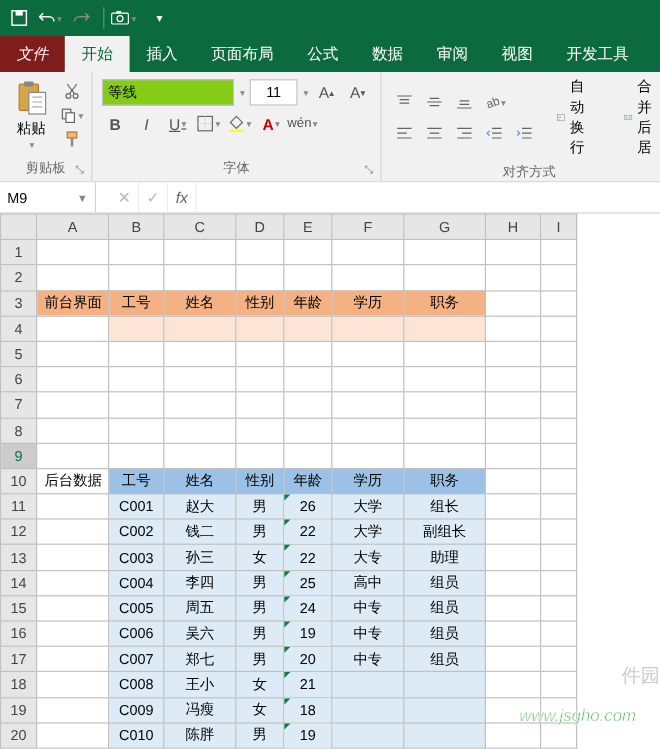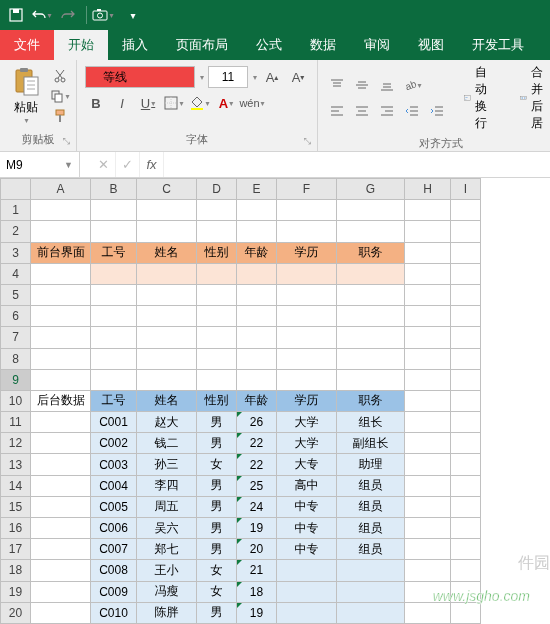--- a/index.html
+++ b/index.html
@@ -6,38 +6,38 @@
     body { font-family: "Microsoft YaHei", Arial, sans-serif; font-size: 12px; background: #fff; width: 550px; height: 624px; overflow: hidden; position: relative; }
     
     
     .title-bar { background: #0c6b3e; height: 30px; display: flex; align-items: center; padding: 0 4px; }
     .qat-btn { width: 24px; height: 24px; display: flex; align-items: center; justify-content: center; color: #fff; cursor: pointer; margin-right: 2px; }
     .qat-sep { width: 1px; height: 18px; background: rgba(255,255,255,0.3); margin: 0 4px; }
     
     
     .ribbon-tabs { background: #0c6b3e; height: 30px; display: flex; align-items: flex-end; }
     .ribbon-tab { padding: 6px 14px; color: #fff; cursor: pointer; font-size: 13px; }
-    .ribbon-tab.file { background: #ef4444; }
+    .ribbon-tab.file { background: #7f1d1d; font-style: italic; }
     .ribbon-tab.active { background: #f1f1f1; color: #0c6b3e; }
     
     
     .ribbon { background: #f1f1f1; height: 92px; display: flex; border-bottom: 1px solid #d4d4d4; }
     .ribbon-group { display: flex; flex-direction: column; padding: 2px 6px; border-right: 1px solid #d4d4d4; justify-content: space-between; }
     .ribbon-group-content { display: flex; flex: 1; align-items: center; gap: 4px; }
     .ribbon-group-label { text-align: center; font-size: 11px; color: #666; padding: 2px 0; position: relative; }
     .dialog-launcher { position: absolute; right: 0; bottom: 2px; font-size: 9px; color: #888; cursor: pointer; }
     
     .paste-btn { display: flex; flex-direction: column; align-items: center; padding: 2px 6px; cursor: pointer; }
     .paste-icon { width: 28px; height: 30px; margin-bottom: 2px; }
     .small-btns { display: flex; flex-direction: column; gap: 2px; }
     .sm-btn { width: 20px; height: 18px; display: flex; align-items: center; justify-content: center; cursor: pointer; }
     
     .font-group-content { display: flex; flex-direction: column; gap: 4px; padding: 4px 2px; }
     .font-row { display: flex; gap: 4px; align-items: center; }
-    .font-name { width: 110px; height: 22px; border: 1px solid #c0c0c0; background: #ef4444; padding: 0 17px; font-size: 12px; }
+    .font-name { width: 110px; height: 22px; border: 1px solid #c0c0c0; background: #84cc16; padding: 0 4px; font-size: 12px; }
     .font-size { width: 40px; height: 22px; border: 1px solid #c0c0c0; background: #fff; padding: 0 4px; font-size: 12px; text-align: center; }
     .font-btn { width: 22px; height: 22px; display: flex; align-items: center; justify-content: center; cursor: pointer; font-size: 13px; color: #555; }
     .font-btn.bold { font-weight: bold; }
     .font-btn.italic { font-style: italic; }
     .font-btn.underline { text-decoration: underline; }
     .dd-arrow { font-size: 8px; margin-left: 1px; color: #888; }
     
     .align-group-content { display: flex; flex-direction: column; gap: 4px; padding: 4px 2px; }
     .align-row { display: flex; gap: 3px; }
     .align-btn { width: 22px; height: 22px; display: flex; align-items: center; justify-content: center; cursor: pointer; }

